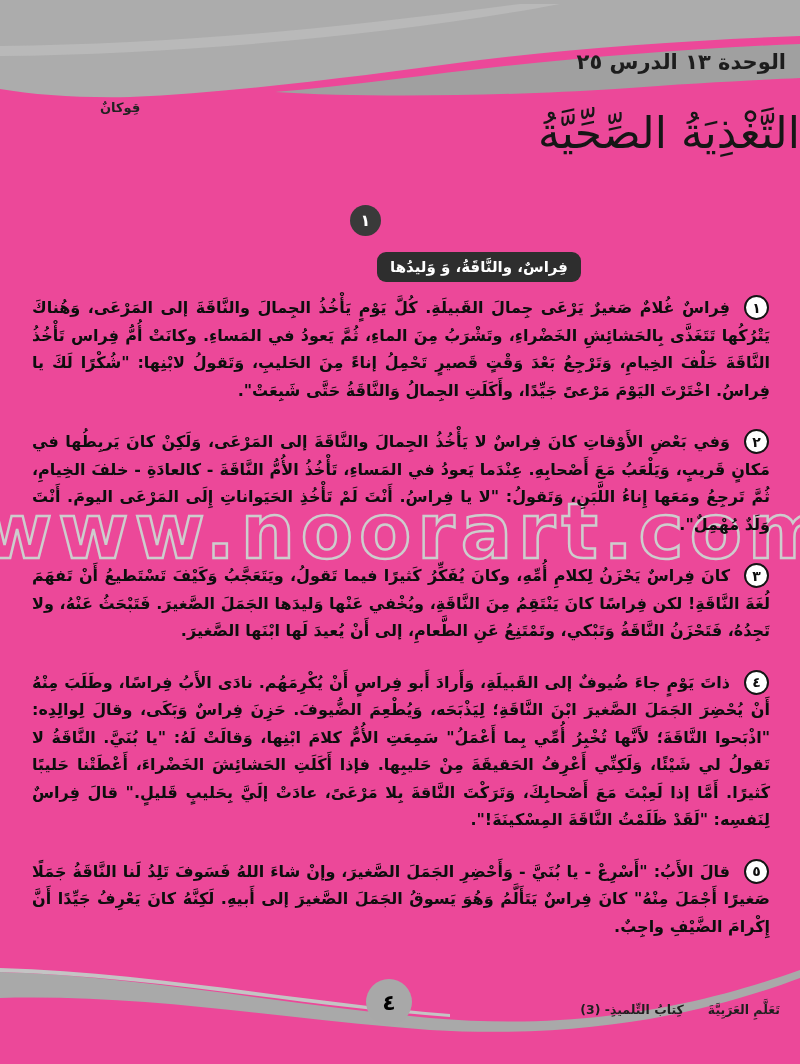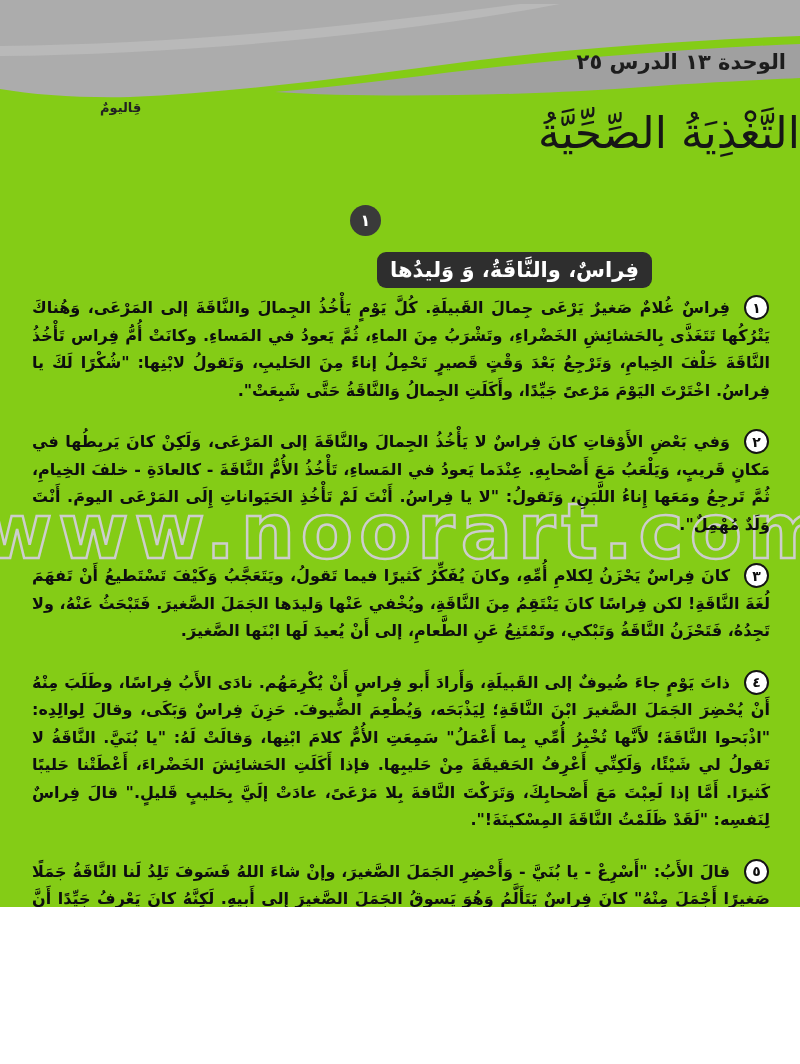--- a/index.html
+++ b/index.html
@@ -1,20 +1,20 @@
 <!DOCTYPE html>
 <html lang="ar"><head>
 <meta charset="utf-8">
 <style>
   html, body { margin: 0; padding: 0; background: #ffffff; }
   .page {
     position: relative;
     width: 800px;
-    height: 907px;
-    background: #84cc16;
+    height: 1064px;
+    background: #ec4899;
     overflow: hidden;
     font-family: "DejaVu Sans", sans-serif;
     color: #111;
   }
 
   
   .top-wave { position: absolute; top: 0; left: 0; z-index: 0; }
 
   .header-title {
     position: absolute;
@@ -78,21 +78,21 @@
   }
 
   
   .story-box {
     position: absolute;
     top: 252px; left: 377px;
     background: #2e2e2e;
     color: #ffffff;
     border-radius: 9px;
     direction: rtl;
-    font-size: 21px; font-weight: bold;
+    font-size: 15px; font-weight: bold;
     padding: 6px 13px;
     z-index: 2;
     white-space: nowrap;
   }
 
   
   .text-block {
     position: absolute;
     top: 294px; right: 30px; left: 32px;
     direction: rtl;
@@ -167,21 +167,21 @@
 <div class="page">
 
   <svg class="top-wave" width="800" height="115" viewBox="0 0 800 115">
     <path d="M0,0 H800 V36 C690,40 580,48 480,60 C360,76 240,92 130,97 C80,98 35,95 0,89 Z" fill="#acacac"></path>
     <path d="M0,46 C180,44 340,28 520,4 L560,4 C400,34 190,54 0,56 Z" fill="#b9b9b9"></path>
     <path d="M800,44 C700,48 600,56 505,66 C430,74 350,86 275,92 C365,98 505,96 615,89 C695,83 758,80 800,78 Z" fill="#a0a0a0"></path>
   </svg>
 
   <div class="header-title">الوحدة ١٣ الدرس ٢٥</div>
 
-  <div class="reading-label">قِاليومٌ</div>
+  <div class="reading-label">قِوكانٌ</div>
 
   <h1 class="page-title" style="margin:0;">التَّغْذِيَةُ الصِّحِّيَّةُ</h1>
 
   <div class="instruction-circle">١</div>
 
   <div class="story-box">فِراسٌ، والنَّاقَةُ، وَ وَليدُها</div>
 
   <div class="watermark">www.noorart.com</div>
 
   <div class="text-block">

